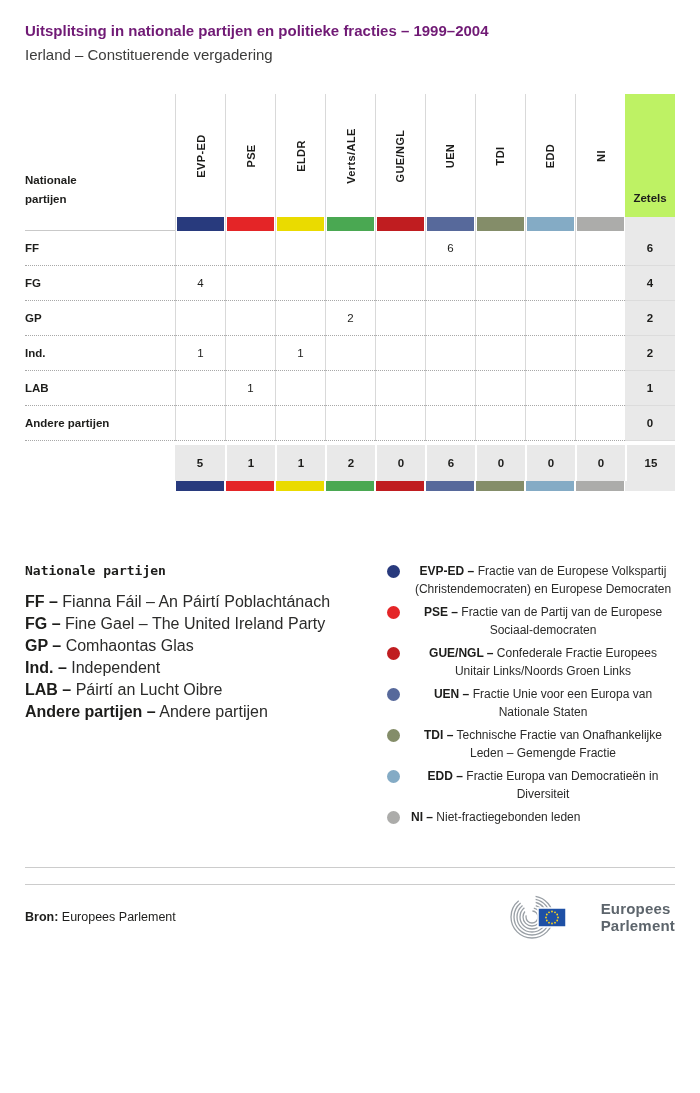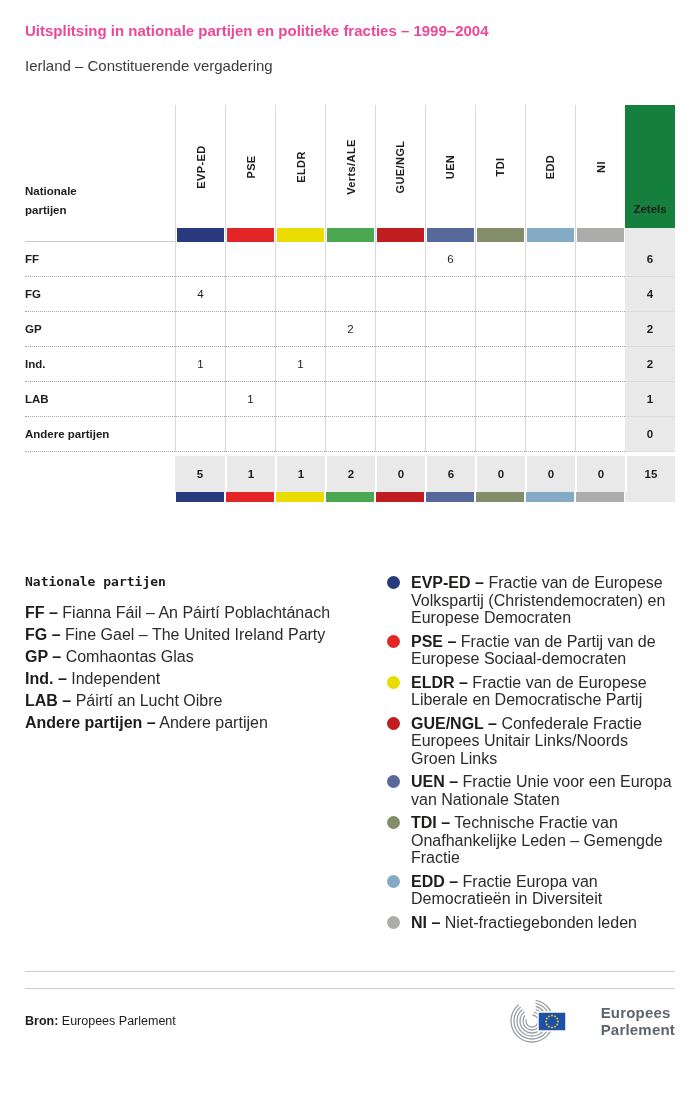--- a/index.html
+++ b/index.html
@@ -5,38 +5,38 @@
   * { box-sizing: border-box; margin: 0; padding: 0; }
   html, body { background: #fff; }
   body {
     width: 700px; height: 1093px; overflow: hidden;
     font-family: "Liberation Sans", sans-serif;
     color: #1d1d1b;
   }
   .page { padding: 22px 25px 0 25px; }
 
   
-  .title { font-size: 15px; font-weight: 700; color: #ec4899; }
-  .subtitle { font-size: 15px; font-weight: 400; color: #3c3c3b; margin-top: 18px; }
+  .title { font-size: 15px; font-weight: 700; color: #701a75; }
+  .subtitle { font-size: 15px; font-weight: 400; color: #3c3c3b; margin-top: 7px; }
 
   
   .tbl {
     margin-top: 31px;
     display: grid;
     grid-template-columns: 150px repeat(9, 50px) 50px;
     grid-template-rows: 123px 14px repeat(6, 35px) 40px 10px;
     font-size: 11.5px;
   }
   .c { display: flex; align-items: center; justify-content: center; }
 
   .h-label { align-items: flex-end; justify-content: flex-start; padding-bottom: 8px; }
   .nat { width: 58px; font-weight: 700; line-height: 19px; overflow-wrap: anywhere; word-break: break-word; }
   .h-g { border-left: 1px solid #d9d9d9; }
   .rot { transform: rotate(-90deg); white-space: nowrap; font-weight: 700; font-size: 11px; letter-spacing: 0.4px; }
-  .h-seats { background: #15803d; align-items: flex-end; padding-bottom: 13px; font-weight: 700; }
+  .h-seats { background: #bef264; align-items: flex-end; padding-bottom: 13px; font-weight: 700; }
 
   .b-label { border-bottom: 1px solid #c9c9c9; }
   .b-g { border-left: 1px solid #d9d9d9; padding: 0 1px; }
   .b-g .bar, .bb-g .bar { width: 100%; height: 100%; }
   .b-seats { background: #e9e9e9; }
 
   .r-label { justify-content: flex-start; font-weight: 700; border-bottom: 1px dotted #a8a8a8; text-align: center; }
   .r-cell { border-left: 1px solid #d9d9d9; border-bottom: 1px dotted #a8a8a8; }
   .r-seats { background: #e9e9e9; font-weight: 700; border-bottom: 1px solid #dcdcdc; }
 
@@ -49,21 +49,21 @@
   
   .legends { display: flex; justify-content: space-between; margin-top: 72px; }
   .legend-left { width: 335px; }
   .legend-right { width: 288px; }
   .lp-title { font-family: "DejaVu Sans Mono", monospace; font-weight: 700; font-size: 13px; margin-bottom: 13px; }
   .lp-item { font-size: 16px; line-height: 22px; color: #2b2b2a; }
   .lp-item b { color: #1d1d1b; }
   .lg-title { font-weight: 700; font-size: 11.5px; margin-bottom: 11px; }
   .lg-item { display: flex; margin-bottom: 6px; }
   .dot { width: 13px; height: 13px; border-radius: 50%; flex-shrink: 0; margin: 2px 11px 0 0; }
-  .lg-text { font-size: 16px; line-height: 17.5px; color: #2b2b2a; }
+  .lg-text { font-size: 12px; line-height: 17.5px; color: #2b2b2a; text-align: center; }
   .lg-text b { color: #1d1d1b; }
 
   
   hr { border: none; border-top: 1px solid #ccc; }
   .hr1 { margin-top: 34px; }
   .footnote { margin-top: 12px; font-size: 11.5px; line-height: 20px; color: #2b2b2a; max-width: 650px; }
   .hr2 { margin-top: 16px; }
   .footer { margin-top: 8px; display: flex; justify-content: space-between; align-items: center; }
   .source { font-size: 12.5px; }
   .source b { font-weight: 700; }
@@ -272,24 +272,20 @@
 
     <div class="legend-right">
 
       <div class="lg-item">
         <span class="dot" style="background-color: rgb(40, 58, 125);"></span>
         <span class="lg-text"><b>EVP-ED –</b> <span>Fractie van de Europese Volkspartij (Christendemocraten) en Europese Democraten</span></span>
       </div>
       <div class="lg-item">
         <span class="dot" style="background-color: rgb(228, 37, 39);"></span>
         <span class="lg-text"><b>PSE –</b> <span>Fractie van de Partij van de Europese Sociaal-democraten</span></span>
-      </div>
-      <div class="lg-item">
-        <span class="dot" style="background-color: rgb(234, 219, 0);"></span>
-        <span class="lg-text"><b>ELDR –</b> <span>Fractie van de Europese Liberale en Democratische Partij</span></span>
       </div>
       <div class="lg-item">
         <span class="dot" style="background-color: rgb(192, 29, 32);"></span>
         <span class="lg-text"><b>GUE/NGL –</b> <span>Confederale Fractie Europees Unitair Links/Noords Groen Links</span></span>
       </div>
       <div class="lg-item">
         <span class="dot" style="background-color: rgb(87, 105, 155);"></span>
         <span class="lg-text"><b>UEN –</b> <span>Fractie Unie voor een Europa van Nationale Staten</span></span>
       </div>
       <div class="lg-item">

